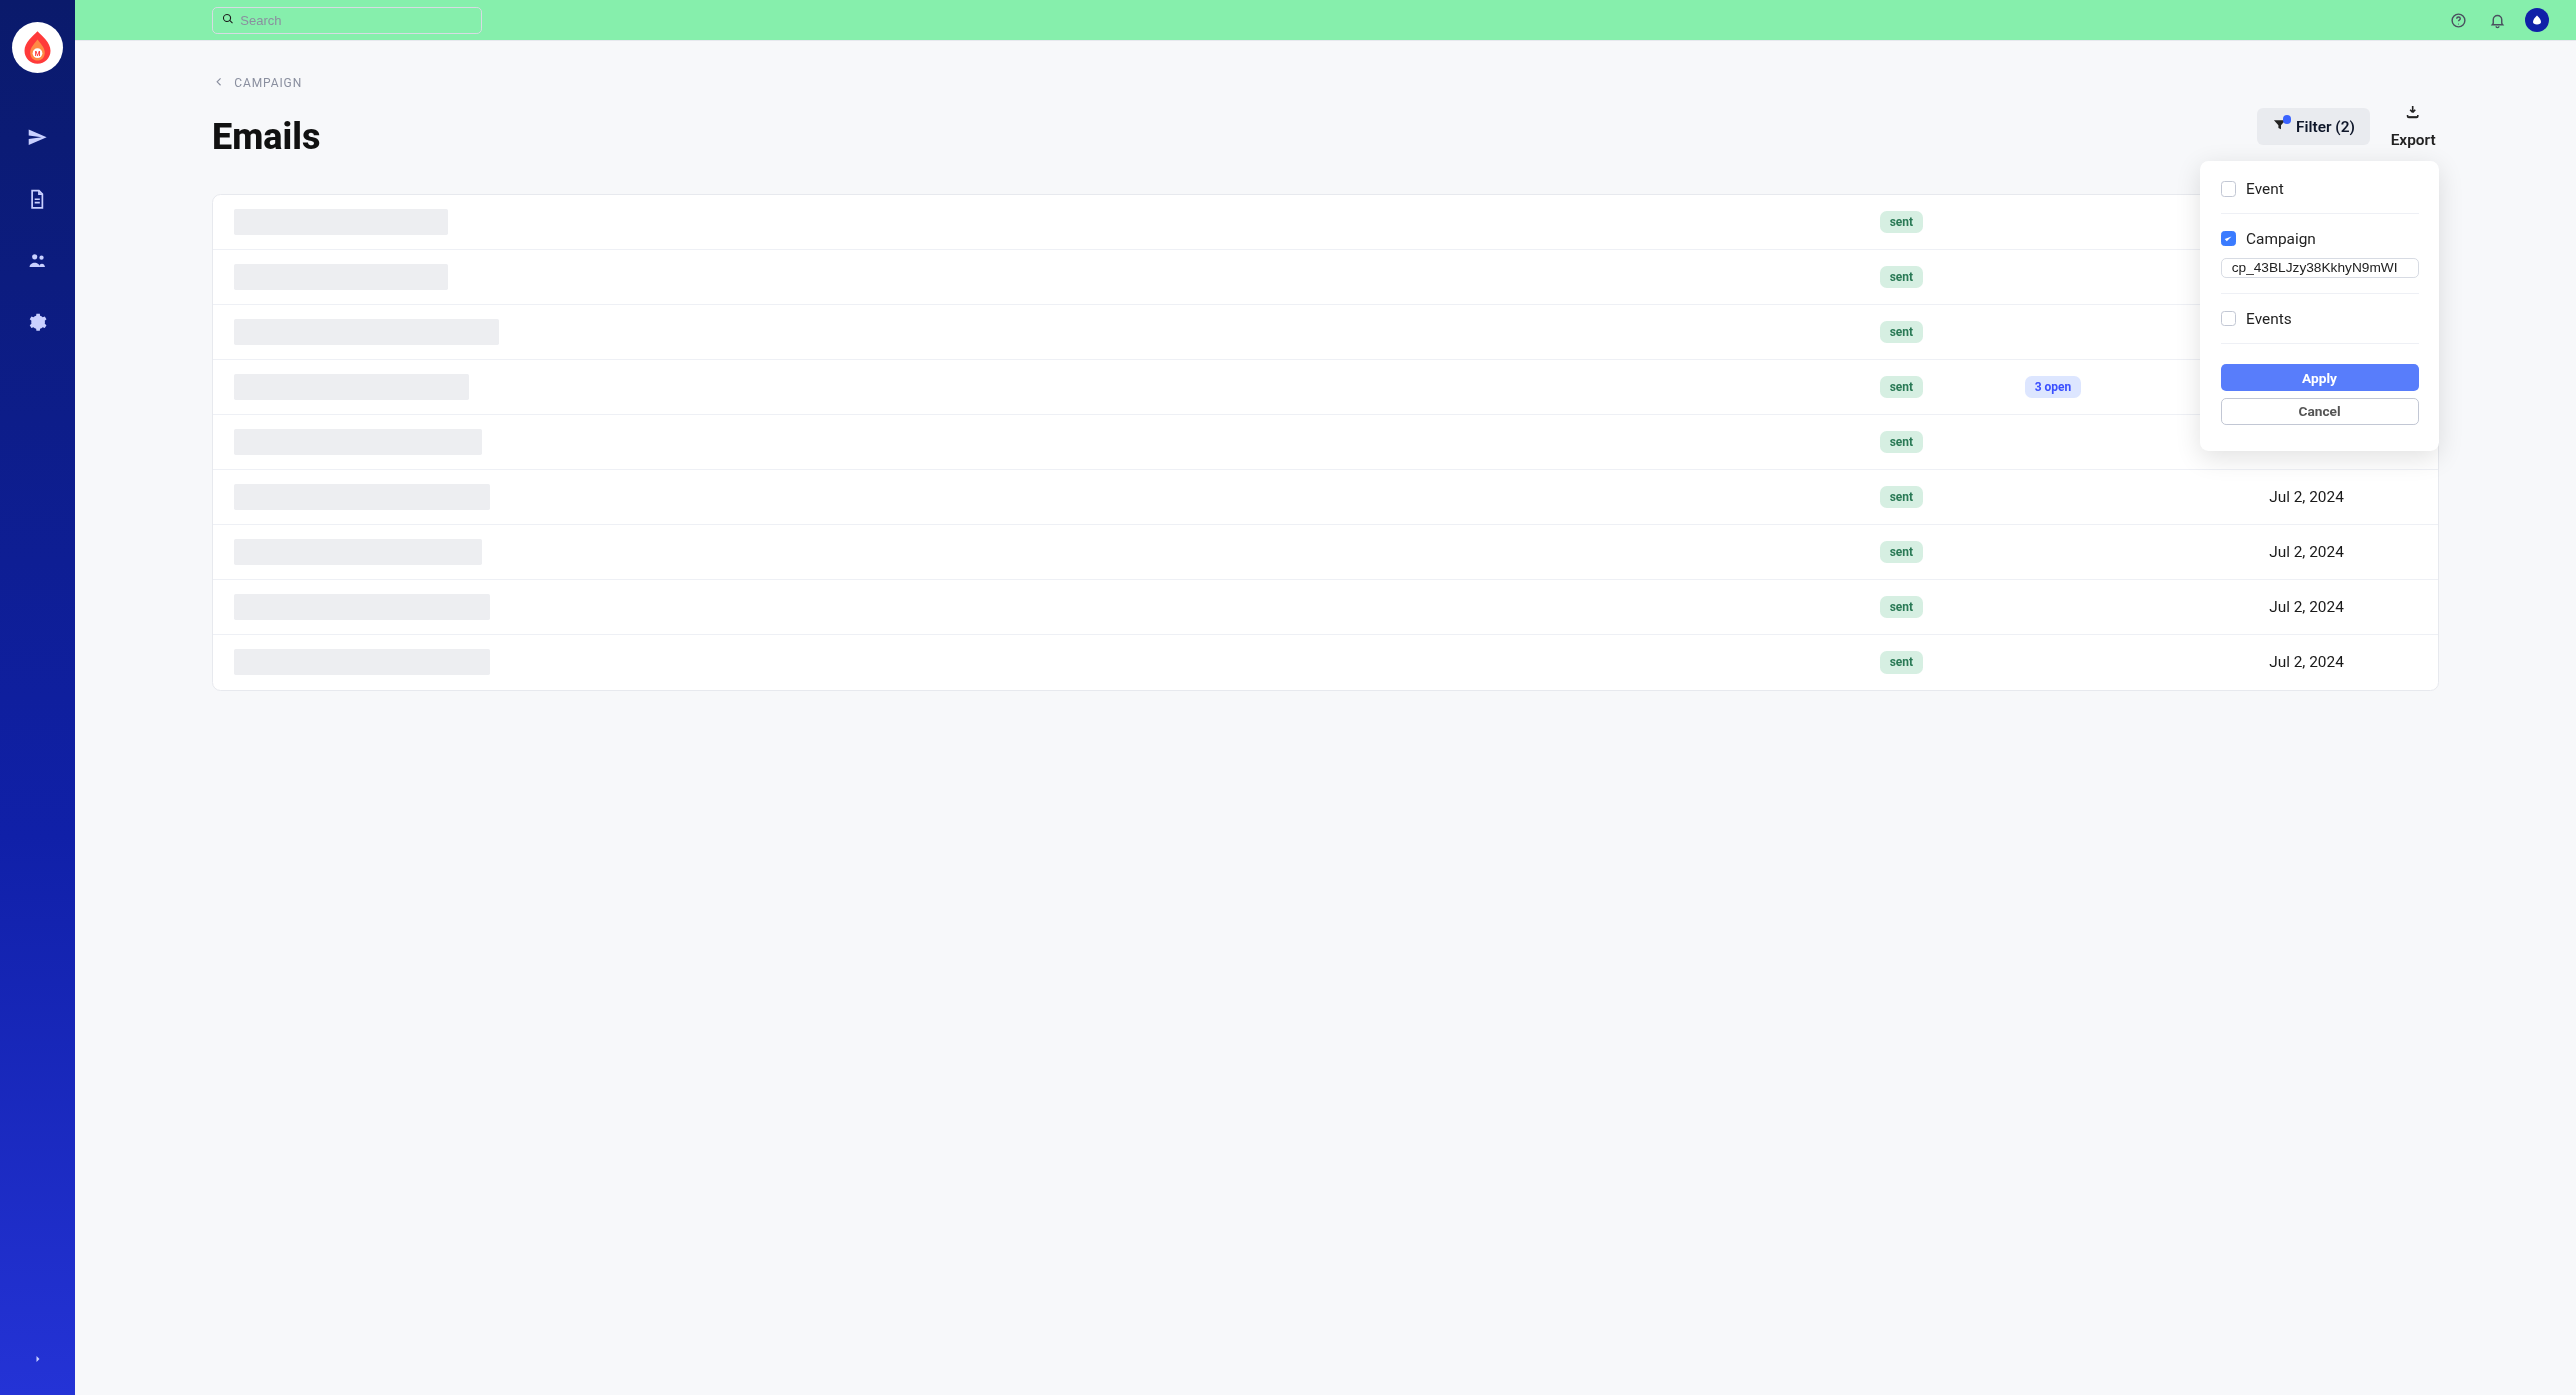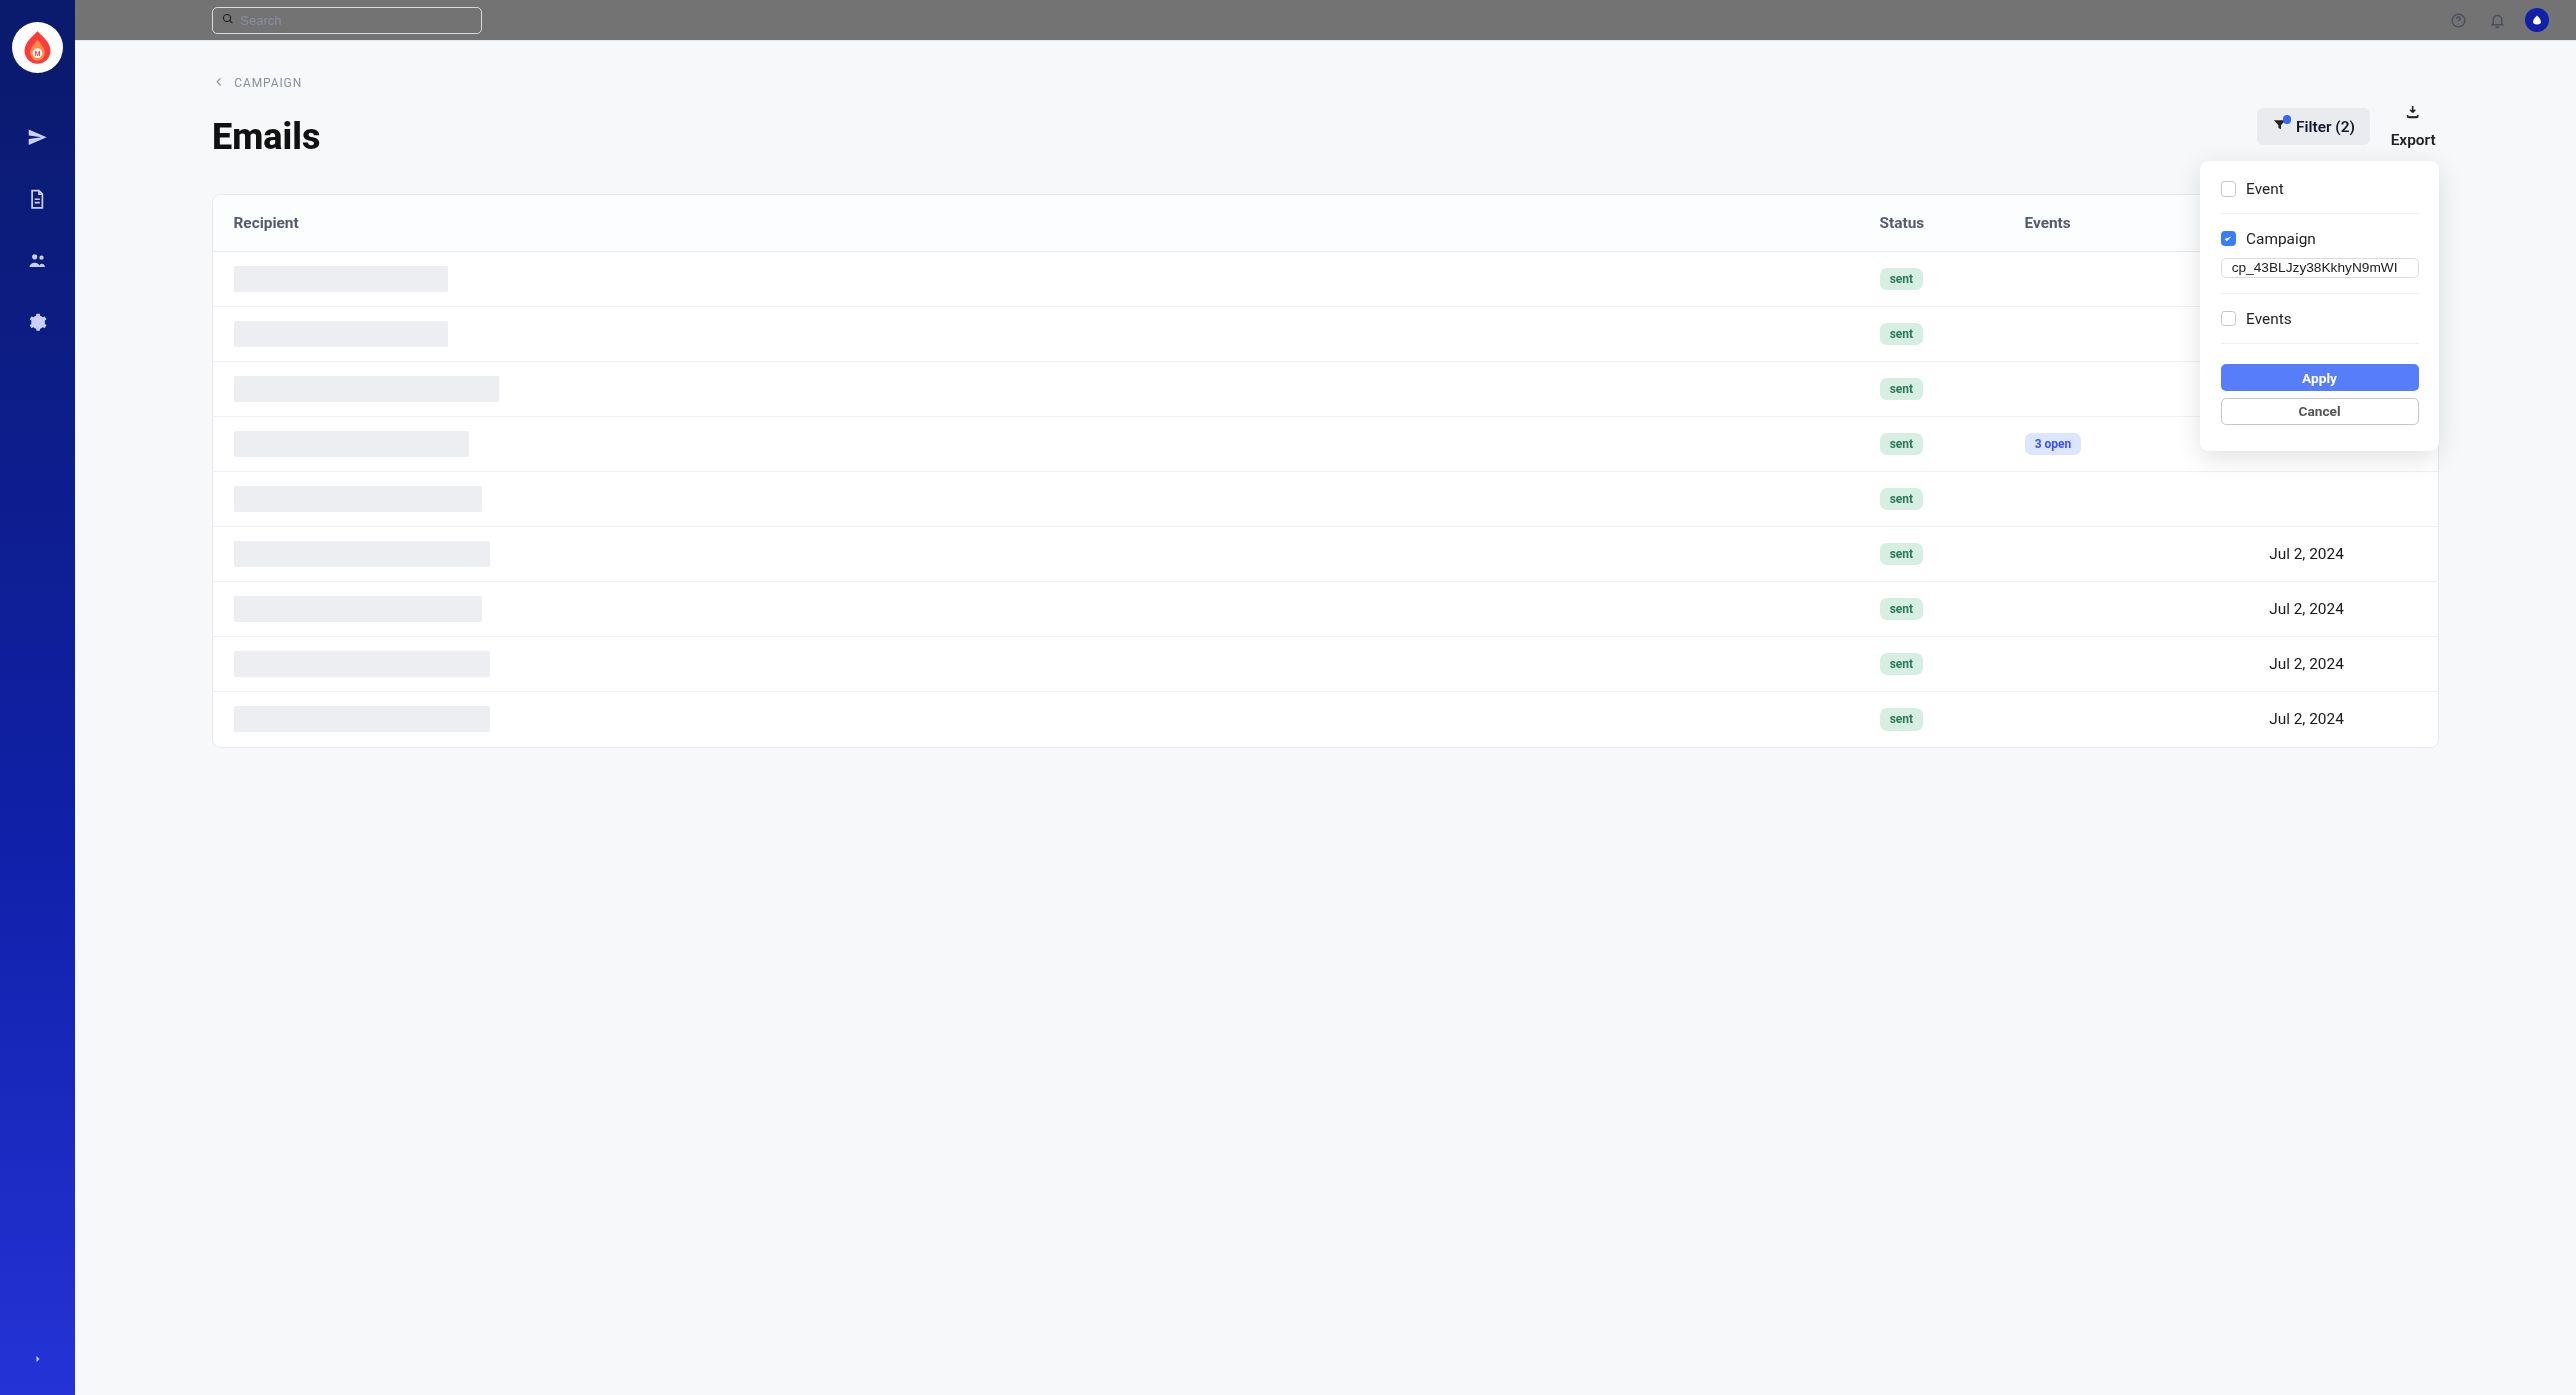--- a/index.html
+++ b/index.html
@@ -48,21 +48,21 @@
     cursor:pointer;
   }
   .sidebar-expand svg{width:12px;height:12px;fill:currentColor;}
 
   
   .main { flex: 1; display: flex; flex-direction: column; overflow: hidden; }
 
   
   .topbar {
     height: 41px;
-    background: #737373;
+    background: #86efac;
     border-bottom: 0.9px solid #e7e9ee;
     display: flex; align-items: center;
     padding: 0 27px 0 137px;
     gap: 15.4px;
   }
   .search-wrap {
     width: 270px; height: 27px;
     border: 0.9px solid #d7dbe3;
     border-radius: 5.1px;
     display: flex; align-items: center;
@@ -336,26 +336,20 @@
                   <path d="M12 3v10m0 0l-4-4m4 4l4-4M4 17v2a2 2 0 002 2h12a2 2 0 002-2v-2" stroke="#222" stroke-width="2.5" fill="none"></path>
                   <path d="M5 19h14v2H5z"></path>
                 </svg></span>
             <span>Export</span>
           </div>
         </div>
       </div>
 
       
       <div class="card">
-        <div class="thead">
-          <div class="th">Recipient</div>
-          <div class="th">Status</div>
-          <div class="th">Events</div>
-          <div class="th" style="text-align:center;">Sent</div>
-        </div>
 
         <div class="trow">
           <div>
               <div class="skeleton w1"></div>
             </div>
           <div><span class="badge-sent">sent</span></div>
           <div></div>
           <div class="td-date"></div>
         </div>
         <div class="trow">

